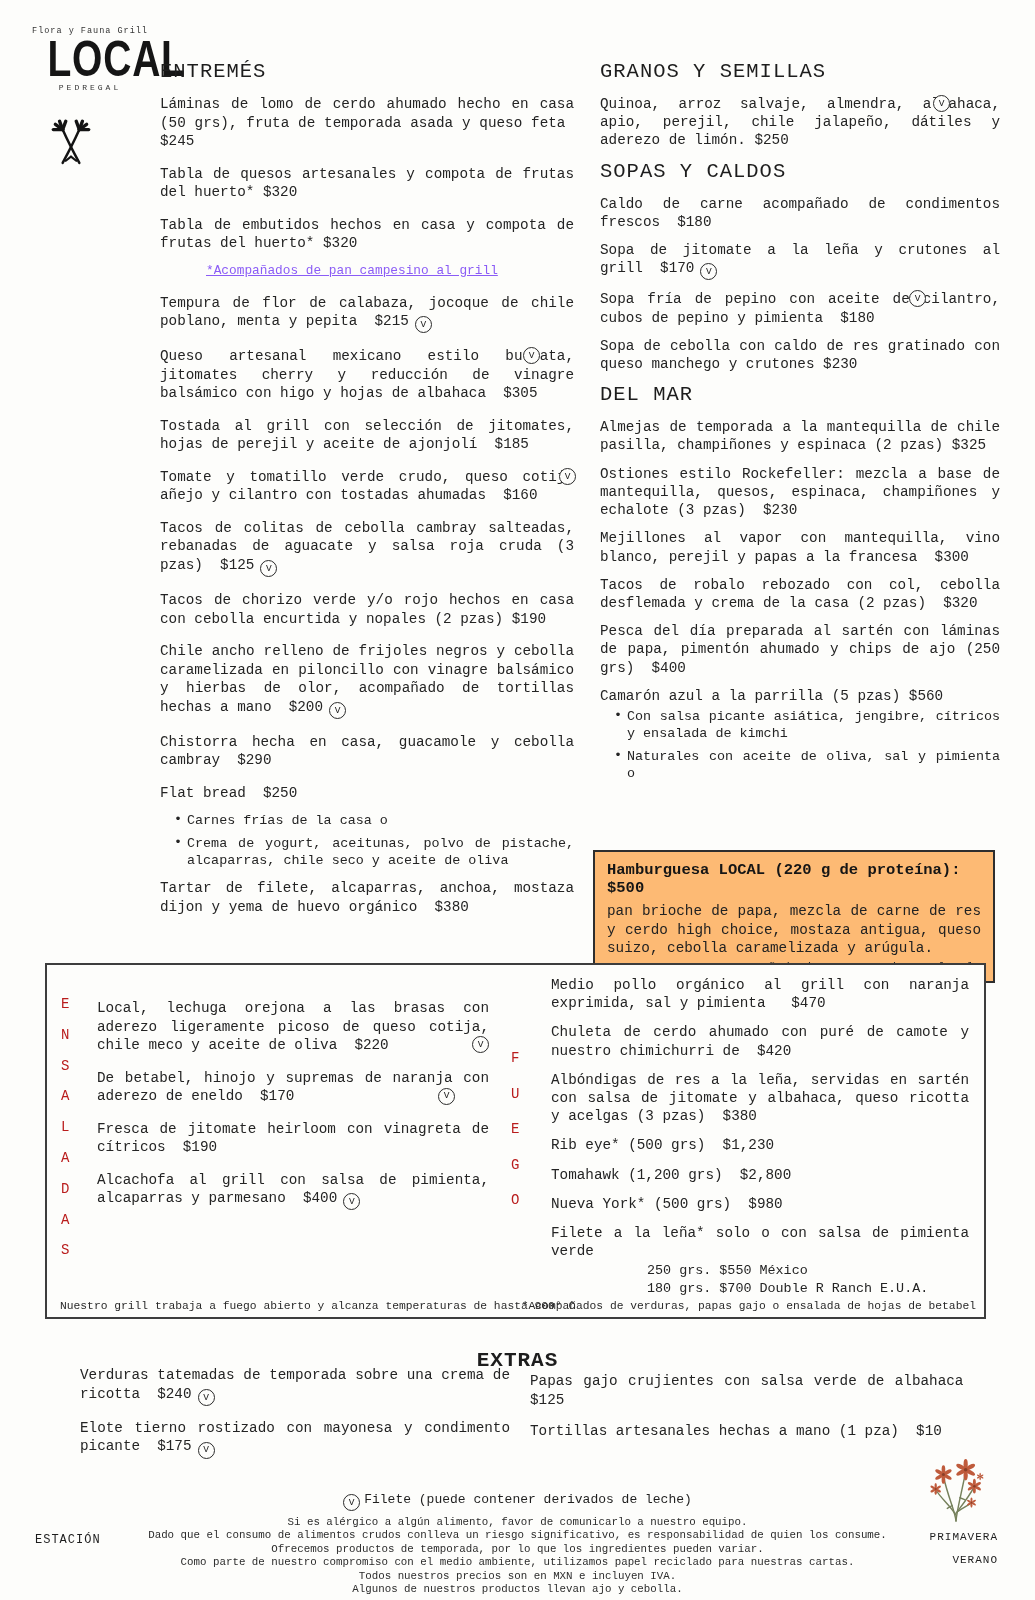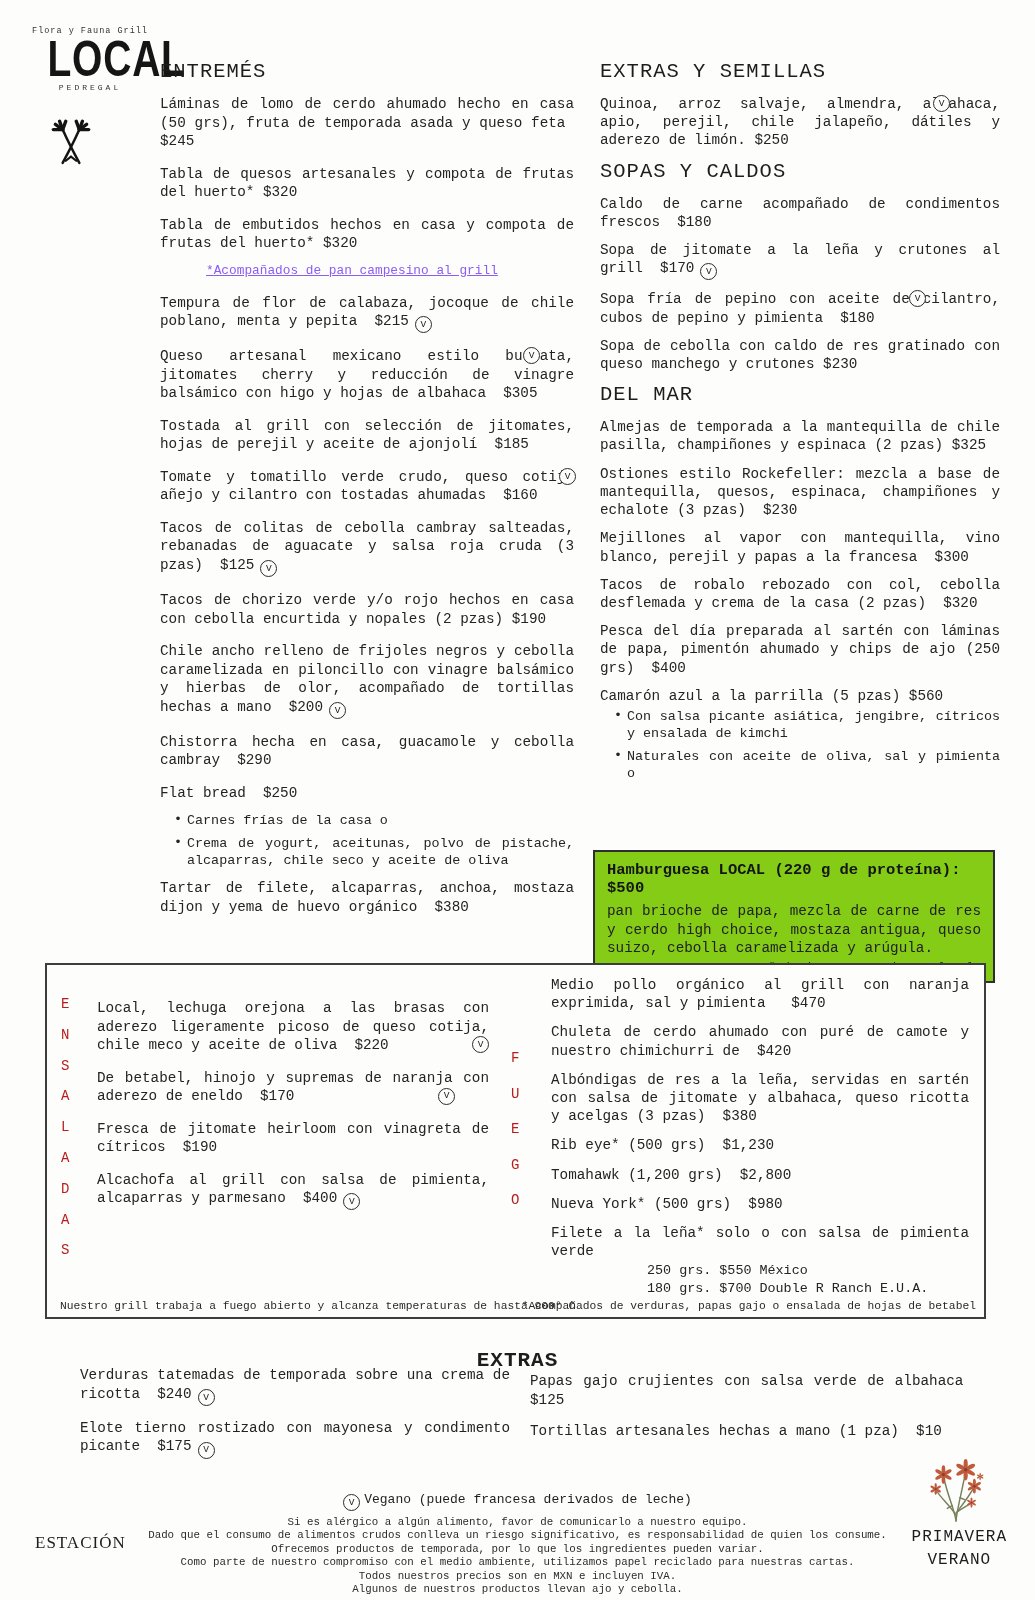--- a/index.html
+++ b/index.html
@@ -31,21 +31,21 @@
   .opts li::before{content:"\2022";position:absolute;left:0;top:-1px;}
 
   
   .vb{display:inline-flex;align-items:center;justify-content:center;width:15px;height:15px;
       border:1.2px solid #2a2a2a;border-radius:50%;font-size:9.5px;line-height:1;
       vertical-align:-2px;margin-left:6px;flex:none;color:#1d1d1d;background:#fdfdfb;}
   .vb-abs{position:absolute;margin-left:0;}
 
   
   .burger{position:absolute;left:593px;top:850px;width:402px;border:2px solid #2e2e2e;
-          padding:9px 12px 7px;background:#84cc16;box-sizing:border-box;}
+          padding:9px 12px 7px;background:#fdba74;box-sizing:border-box;}
   .burger-title{font-size:15.5px;font-weight:700;margin:0 0 5px;color:#151515;}
   .burger-body{font-size:14.3px;line-height:18.5px;margin:0;text-align:justify;}
   .burger-note{font-size:11.8px;text-align:right;margin-top:2px;color:#2a2a2a;}
 
   
   .grill-box{position:absolute;left:45px;top:963px;width:941px;height:356px;
              border:2px solid #3d3d3d;box-sizing:border-box;background:#fdfdfb;}
   .vtitle{position:absolute;width:1ch;word-break:break-all;font-size:14px;color:#b91c1c;}
   .vtitle.ens{left:14px;top:24px;line-height:30.8px;}
   .vtitle.fue{left:464px;top:76px;line-height:35.5px;}
@@ -62,22 +62,22 @@
   .extras-l{position:absolute;left:80px;top:1366px;width:430px;}
   .extras-r{position:absolute;left:530px;top:1372px;width:442px;}
   .extras-l .mi,.extras-r .mi{margin-bottom:13px;}
 
   
   .vegan-line{position:absolute;top:1492px;left:0;width:100%;text-align:center;
               font-size:13px;color:#1f1f1f;}
   .vegan-line .vb{margin-right:4px;margin-left:0;}
   .disclaimers{position:absolute;top:1516px;left:0;width:100%;text-align:center;
                font-size:10.8px;line-height:13.4px;color:#2c2c2c;}
-  .station{position:absolute;left:35px;top:1533px;font-size:17px;letter-spacing:1px;color:#1d1d1d;font-family:Liberation Serif, serif;}
-  .season{position:absolute;right:28px;top:1526px;text-align:center;font-size:16px;
+  .station{position:absolute;left:35px;top:1533px;font-size:12px;letter-spacing:1px;color:#1d1d1d;}
+  .season{position:absolute;right:37px;top:1526px;text-align:right;font-size:11px;
           line-height:23px;letter-spacing:1px;color:#1d1d1d;}
   .bouquet{position:absolute;right:50px;top:1458px;width:58px;height:66px;}
 </style>
 </head>
 <body>
 
 <div class="page">
 
   <div class="brand">
     <div class="tagline">Flora y Fauna Grill</div>
@@ -120,21 +120,21 @@
     <p class="mi"><span>Chistorra hecha en casa, guacamole y cebolla cambray&nbsp; $290</span></p>
     <p class="mi"><span>Flat bread&nbsp; $250</span></p>
     <ul class="opts">
       <li><span>Carnes frías de la casa o</span></li>
       <li><span>Crema de yogurt, aceitunas, polvo de pistache, alcaparras, chile seco y aceite de oliva</span></li>
     </ul>
     <p class="mi"><span>Tartar de filete, alcaparras, anchoa, mostaza dijon y yema de huevo orgánico&nbsp; $380</span></p>
   </div>
 
   <div class="col-right">
-    <h2 class="sec" style="margin-top:0;">EXTRAS Y SEMILLAS</h2>
+    <h2 class="sec" style="margin-top:0;">GRANOS Y SEMILLAS</h2>
     <p class="mi"><span>Quinoa, arroz salvaje, almendra, albahaca, apio, perejil, chile jalapeño, dátiles y aderezo de limón. $250</span><span class="vb vb-abs" style="top:0;right:50px;">V</span></p>
 
     <h2 class="sec">SOPAS Y CALDOS</h2>
     <p class="mi"><span>Caldo de carne acompañado de condimentos frescos&nbsp; $180</span></p>
     <p class="mi"><span>Sopa de jitomate a la leña y crutones al grill&nbsp; $170</span><span class="vb">V</span></p>
     <p class="mi"><span>Sopa fría de pepino con aceite de cilantro, cubos de pepino y pimienta&nbsp; $180</span><span class="vb vb-abs" style="top:0;right:74px;">V</span></p>
     <p class="mi"><span>Sopa de cebolla con caldo de res gratinado con queso manchego y crutones $230</span></p>
 
     <h2 class="sec">DEL MAR</h2>
     <p class="mi"><span>Almejas de temporada a la mantequilla de chile pasilla, champiñones y espinaca (2 pzas) $325</span></p>
@@ -189,21 +189,21 @@
   <div class="extras-l">
     <p class="mi"><span>Verduras tatemadas de temporada sobre una crema de ricotta&nbsp; $240</span><span class="vb">V</span></p>
     <p class="mi"><span>Elote tierno rostizado con mayonesa y condimento picante&nbsp; $175</span><span class="vb">V</span></p>
   </div>
   <div class="extras-r">
     <p class="mi"><span>Papas gajo crujientes con salsa verde de albahaca&nbsp; $125</span></p>
     <p class="mi"><span>Tortillas artesanales hechas a mano (1 pza)&nbsp; $10</span></p>
   </div>
 
   <div class="vegan-line">
-    <span class="vb">V</span><span>Vegano (puede francesa derivados de leche)</span>
+    <span class="vb">V</span><span>Filete (puede contener derivados de leche)</span>
   </div>
   <div class="disclaimers">
     <div>Si es alérgico a algún alimento, favor de comunicarlo a nuestro equipo.</div>
     <div>Dado que el consumo de alimentos crudos conlleva un riesgo significativo, es responsabilidad de quien los consume.</div>
     <div>Ofrecemos productos de temporada, por lo que los ingredientes pueden variar.</div>
     <div>Como parte de nuestro compromiso con el medio ambiente, utilizamos papel reciclado para nuestras cartas.</div>
     <div>Todos nuestros precios son en MXN e incluyen IVA.</div>
     <div>Algunos de nuestros productos llevan ajo y cebolla.</div>
   </div>
   <div class="station">ESTACIÓN</div>

